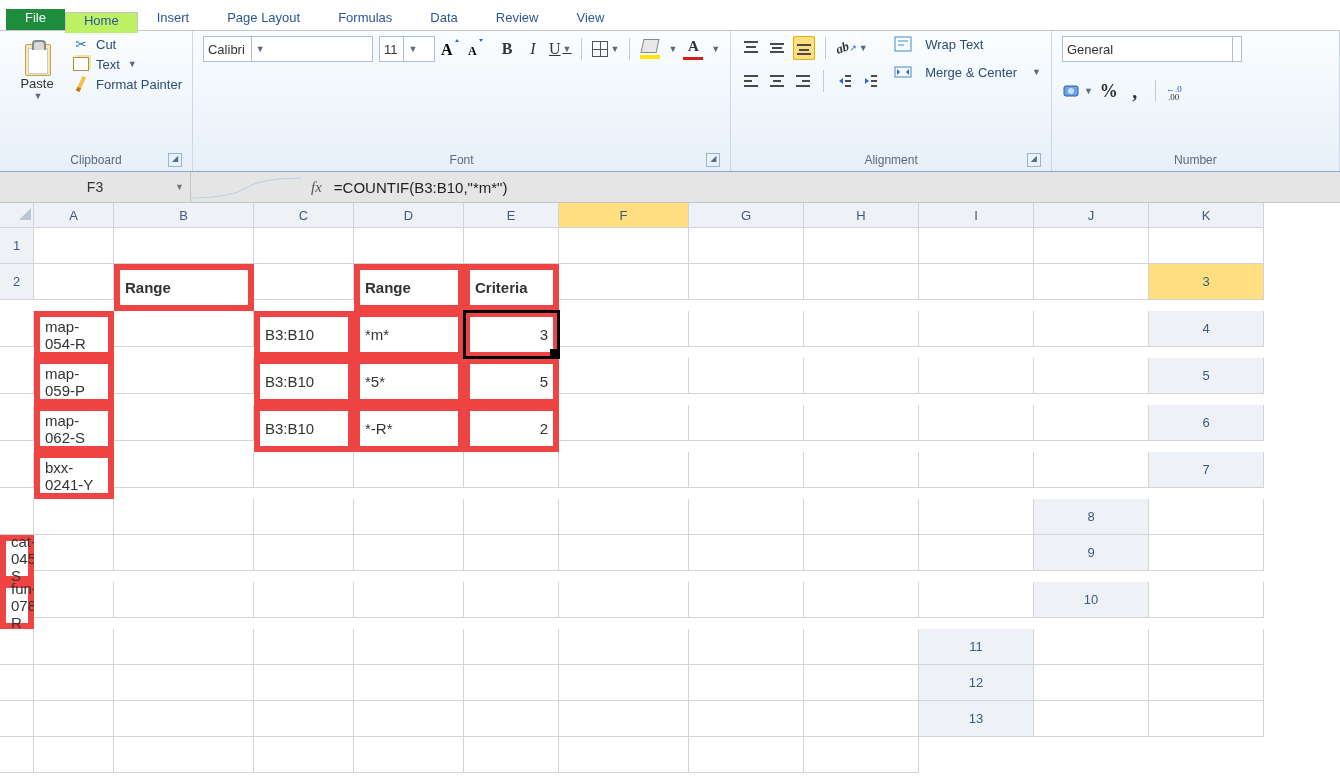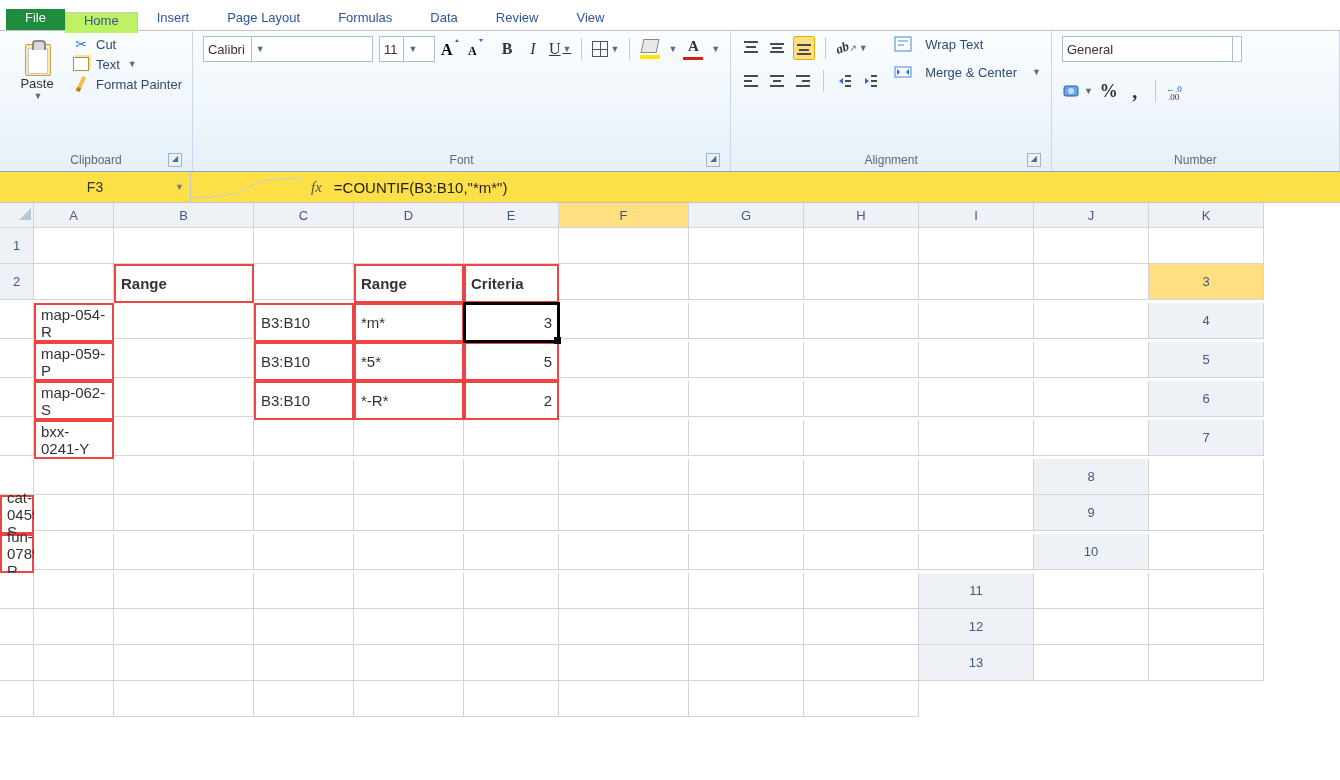--- a/index.html
+++ b/index.html
@@ -45,40 +45,40 @@
   .ystrip{width:20px;height:4px;background:#ffe600;margin-top:2px;}
   .rstrip{width:20px;height:4px;background:#d71a1a;margin-top:2px;}
   .Aletter{font-weight:bold;font-size:15px;font-family:"Times New Roman";}
   .align-stack{display:flex;flex-direction:column;gap:10px;}
   .al svg line{stroke:#4a4a4a;stroke-width:2;}
   .al.active{background:#ffdf7f;border:1px solid #e2b200;border-radius:2px;}
   .wrap-merge{display:flex;flex-direction:column;gap:12px;margin-left:6px;}
   .wm{display:flex;align-items:center;gap:13px;cursor:pointer;font-size:13px;color:#2d4c75;}
   .numgroup-body{display:flex;flex-direction:column;gap:18px;}
   
-  .fxbar{display:flex;align-items:center;height:30px;border-bottom:1px solid #c5c5c5;background:#fde047;}
+  .fxbar{display:flex;align-items:center;height:30px;border-bottom:1px solid #c5c5c5;background:#e5e5e5;}
   .namebox{width:190px;border-right:1px solid #c5c5c5;height:100%;display:flex;align-items:center;justify-content:center;position:relative;font-size:14px;}
   .namebox .nb-drop{position:absolute;right:6px;font-size:9px;color:#777;}
   .curve{width:110px;height:100%;position:relative;}
   .curve svg{position:absolute;left:0;top:4px;}
   .fx{font-style:italic;font-family:"Times New Roman";font-size:15px;color:#555;margin:10px 10px;}
   .formula-input{flex:1;border:none;background:transparent;font-size:15px;outline:none;color:#222;}
   
   .sheet{display:grid;user-select:none;}
   .hdr,.rowhdr,.cell,.corner{border-right:1px solid #d4d4d4;border-bottom:1px solid #d4d4d4;display:flex;align-items:center;}
   .corner{background:#eef2f7;justify-content:flex-end;}
   .corner svg{margin:0 2px 2px 0;}
   .hdr{background:#eef2f7;justify-content:center;color:#3d5a80;height:24px;}
   .rowhdr{background:#eef2f7;justify-content:center;color:#3d5a80;}
   .cell{background:#fff;padding:0 5px;height:35px;font-size:15px;}
   .rowh{height:35px;}
   .num{justify-content:flex-end;}
   .hdr.sel{background:#ffdf7f;}
   .rowhdr.sel{background:#ffdf7f;}
-  .bord{border:2px solid #ef4444;}
+  .bord{border:6px solid #ef4444;}
   .bold-c{font-weight:bold;}
   .active-cell{outline:3px solid #000;outline-offset:-2px;z-index:2;position:relative;}
   .active-cell::after{content:"";position:absolute;right:-4px;bottom:-4px;width:7px;height:7px;background:#000;}
 </style>
 </head>
 <body>
 
 <div class="tabs">
   <div class="tab file">File</div>
   <div class="tab active">Home</div>

